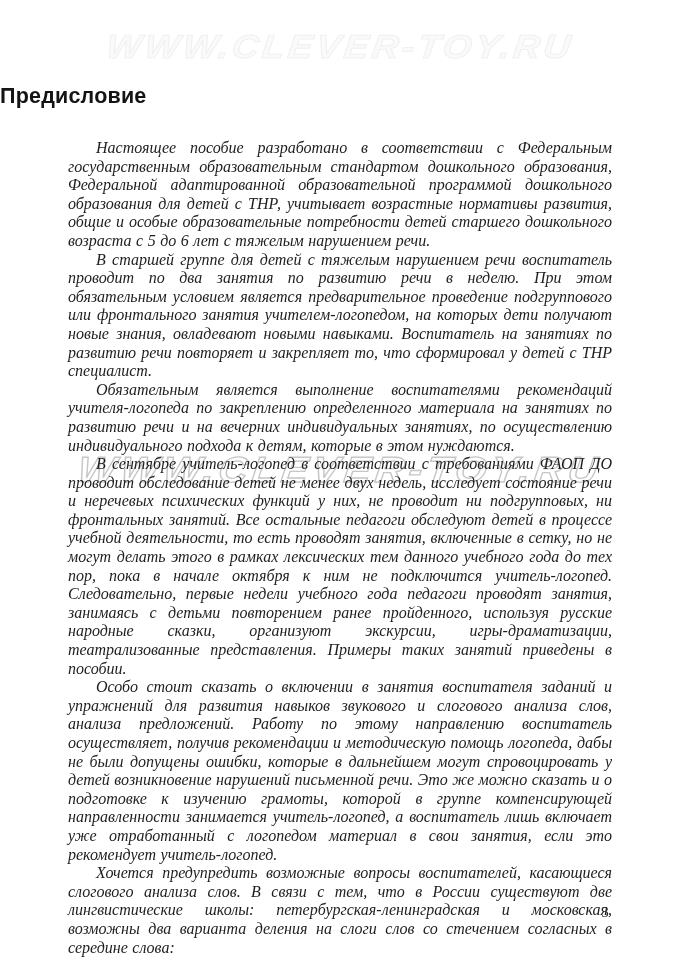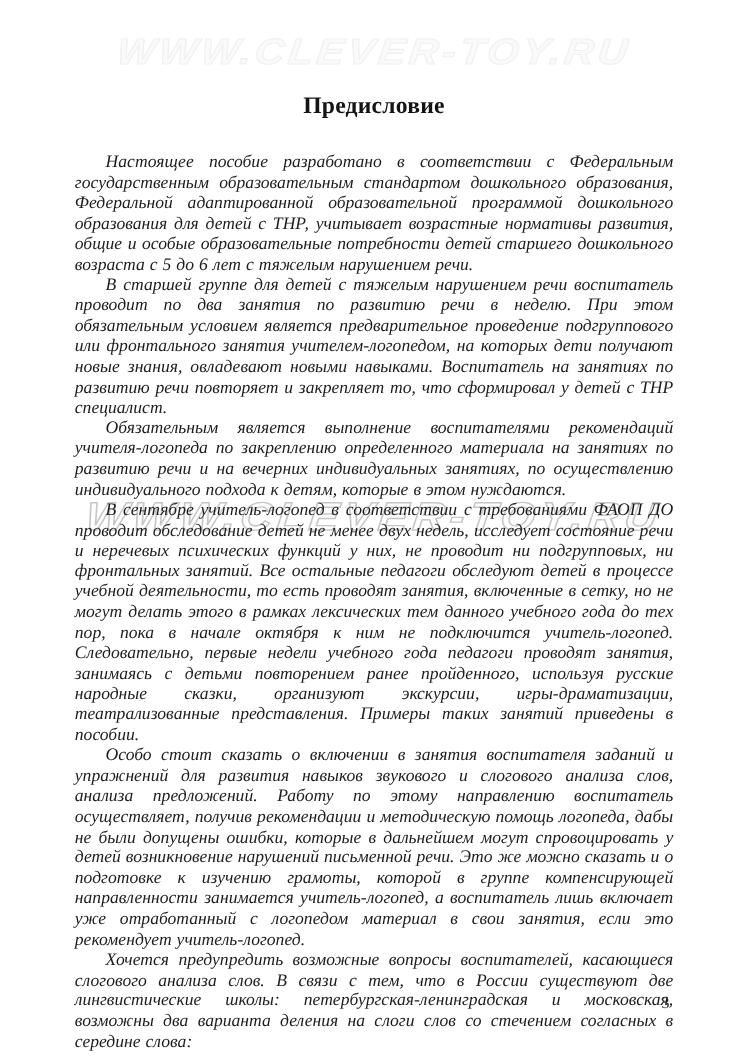--- a/index.html
+++ b/index.html
@@ -10,22 +10,22 @@
     overflow: hidden;
   }
   .page {
     position: relative;
     width: 680px; height: 960px;
     background: #ffffff;
   }
   .page-title {
     position: absolute;
     top: 70px; left: 0; right: 0;
-    text-align: center;
-    font-family: Liberation Serif, serif;
+    text-align: left;
+    font-family: Liberation Sans, sans-serif;
     font-weight: bold;
     font-size: 21.5px;
     letter-spacing: 0.2px;
     color: #141414;
   }
   .body-text {
     position: absolute;
     top: 139px; left: 68px; right: 68px;
     text-align: justify;
     font-family: "Liberation Serif", serif;

